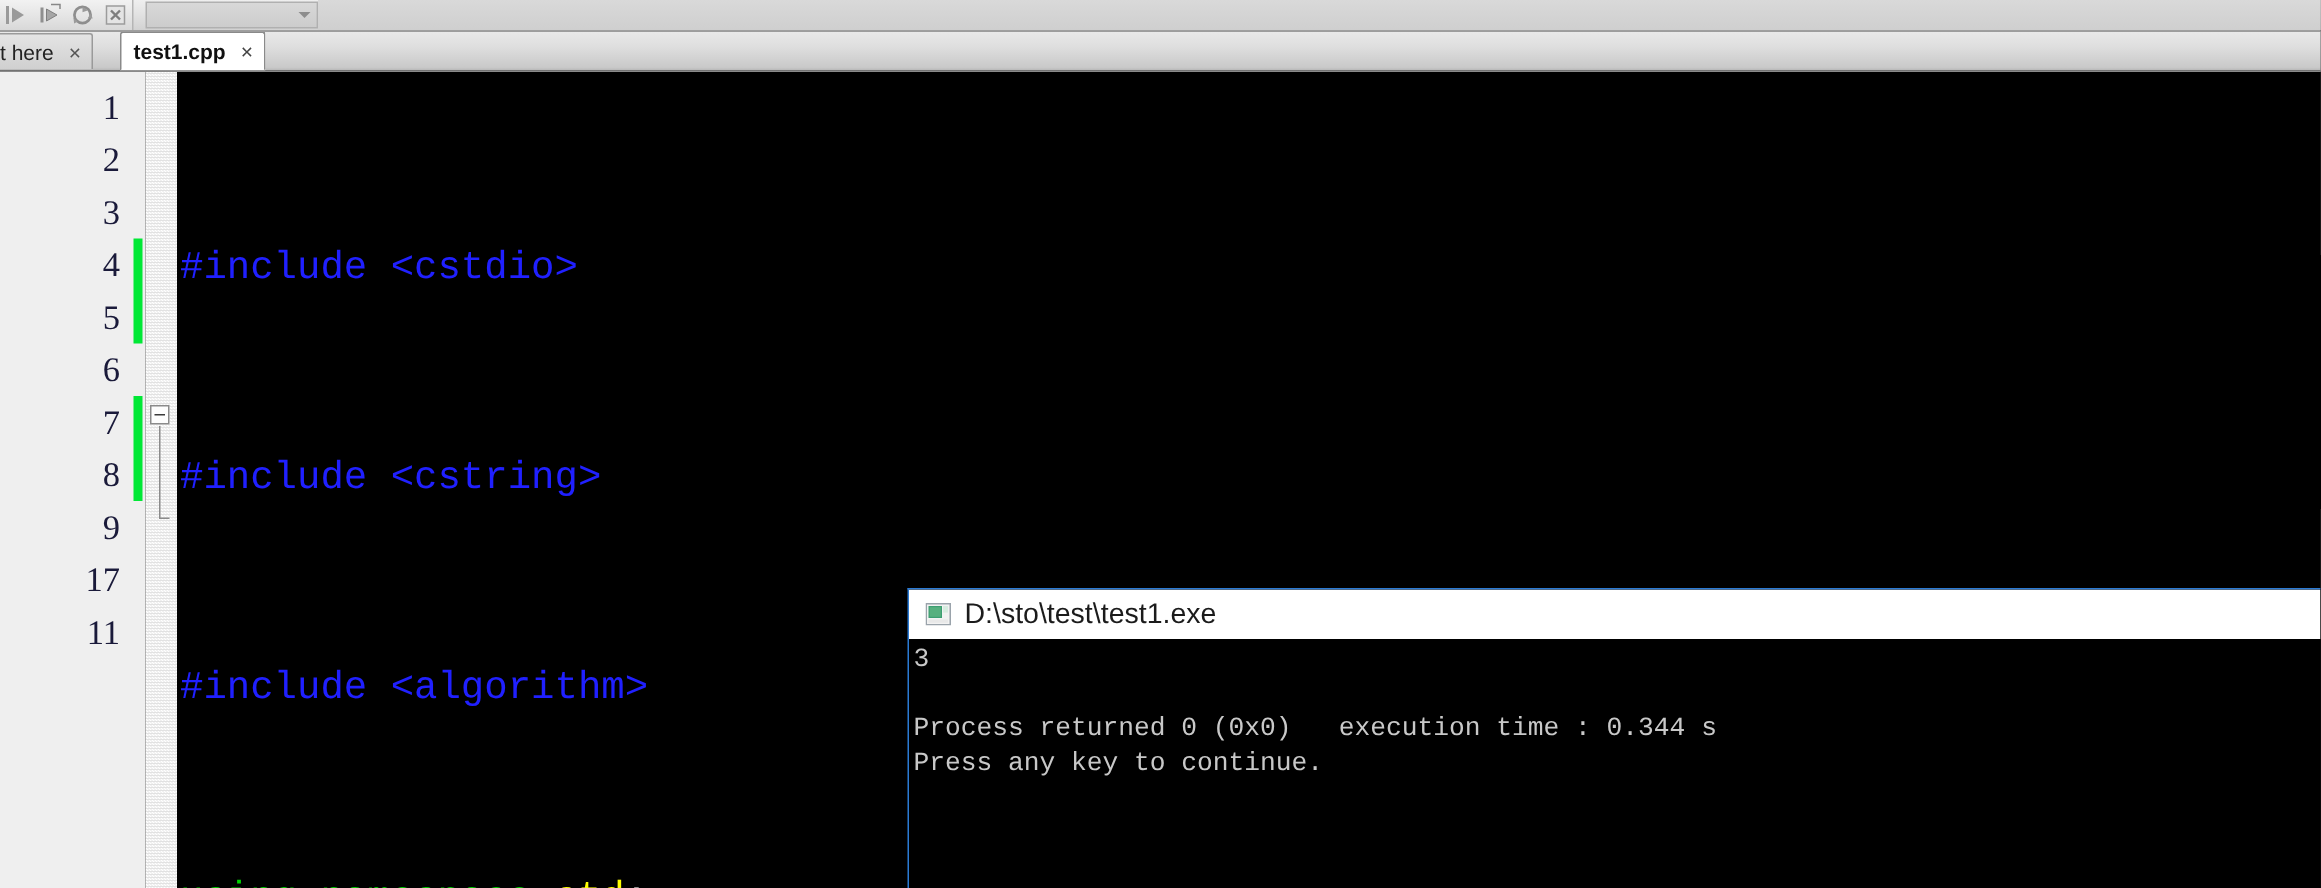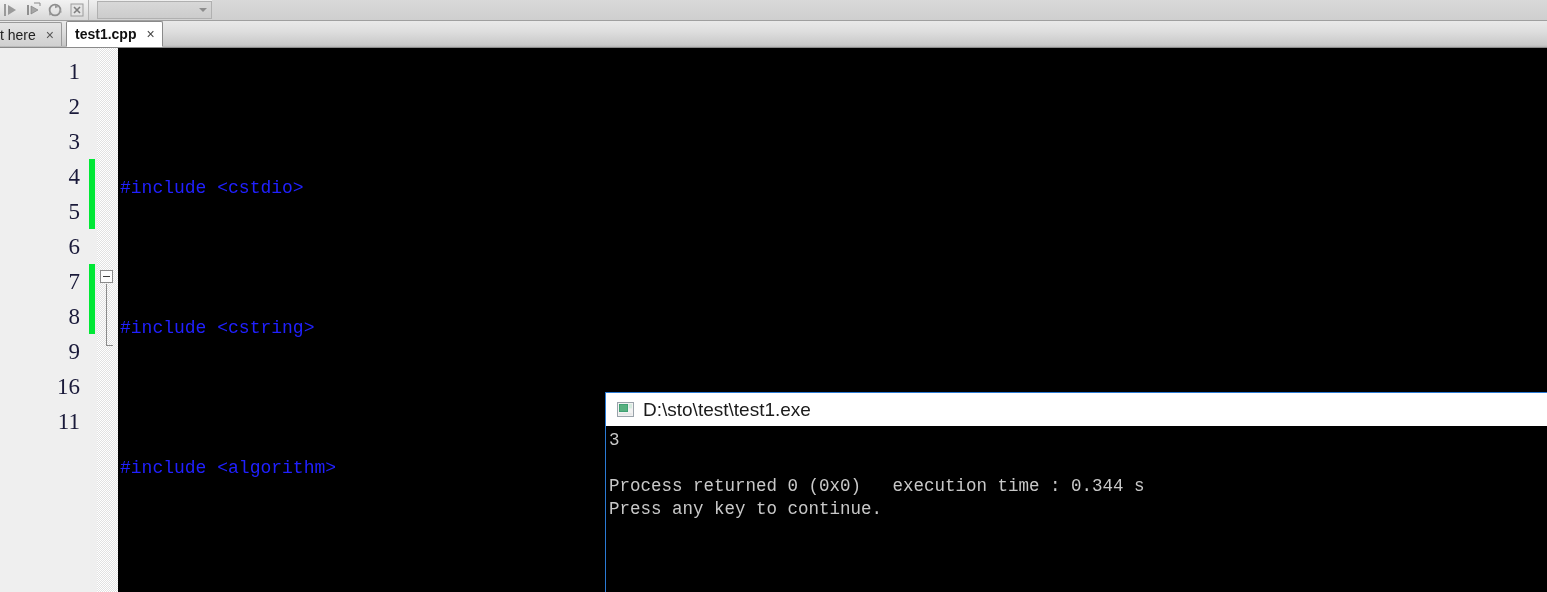--- a/index.html
+++ b/index.html
@@ -101,21 +101,21 @@
     color: #222;
   }
   .tab.active {
     height: 26px;
     background: #ffffff;
     border: 1px solid #8a8a8a;
     border-bottom: 1px solid #ffffff;
     border-top-left-radius: 2px;
     border-top-right-radius: 2px;
     font-weight: bold;
-    margin-left: 4px;
+    margin-left: 18px;
     z-index: 3;
   }
   .tab-label { white-space: nowrap; }
   .tab-close {
     margin-left: 10px;
     font-size: 14px;
     color: #555;
     line-height: 1;
   }
   .tab.active .tab-close { color:#444; font-weight: normal;}
@@ -184,24 +184,24 @@
   }
   .fold-foot {
     position: absolute;
     height: 1px;
     background: #8b8b8b;
   }
 
   .code {
     flex: 1;
     background: #000000;
-    padding-top: 18px;
+    padding-top: 8px;
     box-sizing: border-box;
     font-family: "Liberation Mono", monospace;
-    font-size: 18px;
+    font-size: 26px;
     line-height: 35px;
     white-space: pre;
     color: #d8d8d8;
     position: relative;
     padding-left: 2px;
     overflow: hidden;
   }
   .code .ln { height: 35px; }
 
   
@@ -314,21 +314,21 @@
     <div class="gutter-nums">
       <div>1</div>
       <div>2</div>
       <div>3</div>
       <div>4</div>
       <div>5</div>
       <div>6</div>
       <div>7</div>
       <div>8</div>
       <div>9</div>
-      <div>16</div>
+      <div>17</div>
       <div>11</div>
     </div>
 
     <div class="gutter-change">
       <div class="chg-bar" style="top:111px; height:70px;"></div>
       <div class="chg-bar" style="top:216px; height:70px;"></div>
     </div>
 
     <div class="gutter-fold">
       <div class="fold-box" style="top:222px;"></div>

